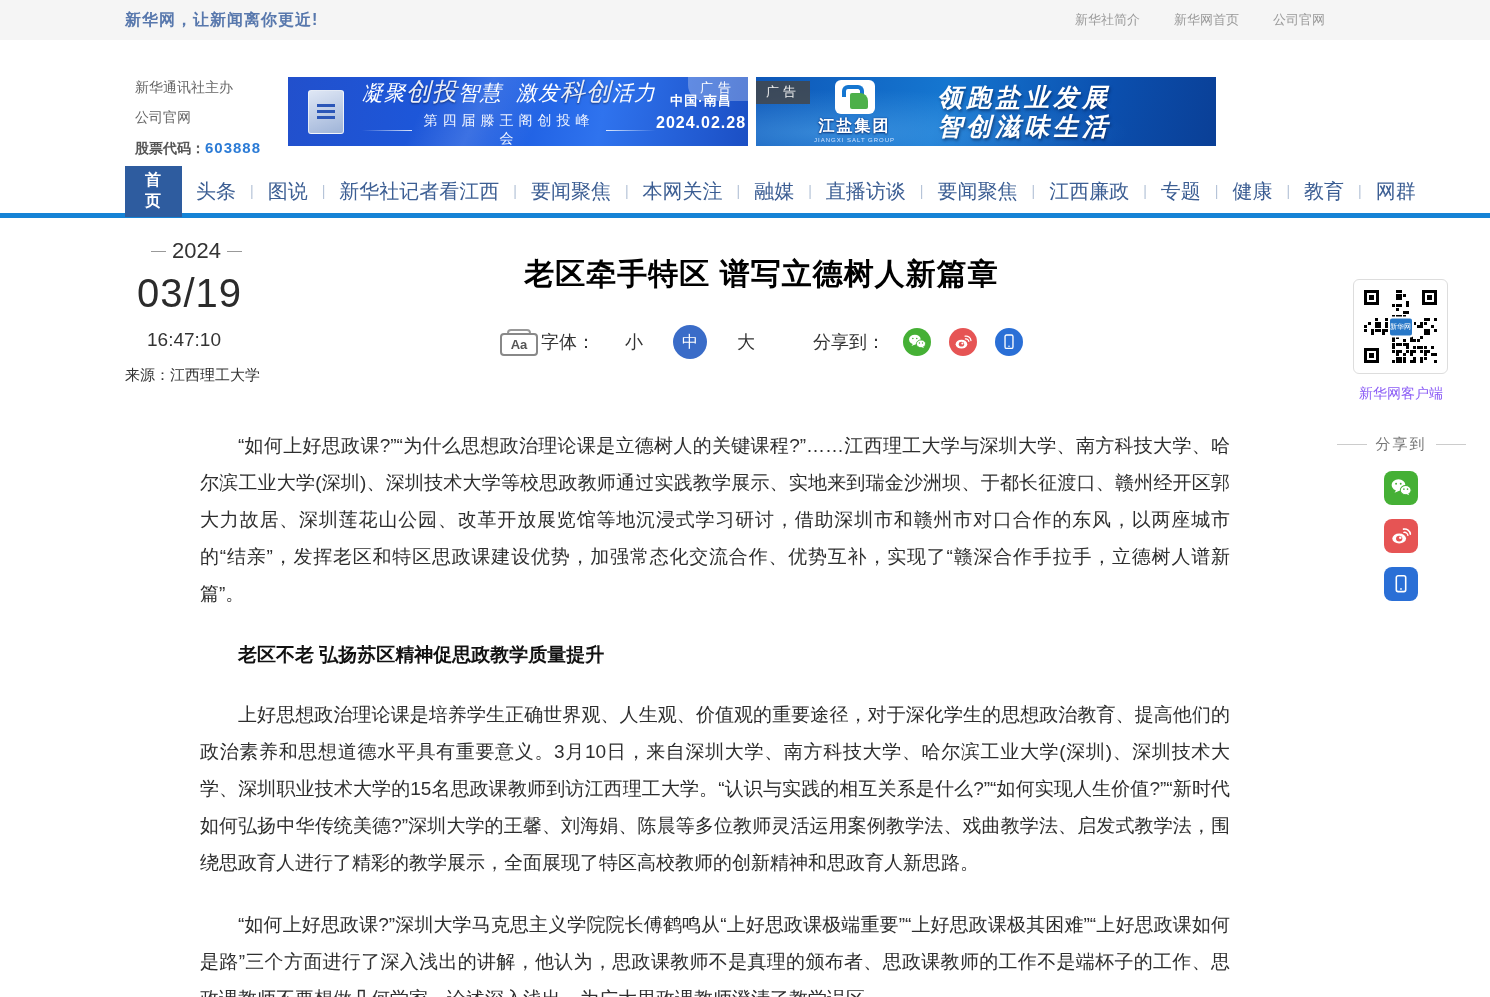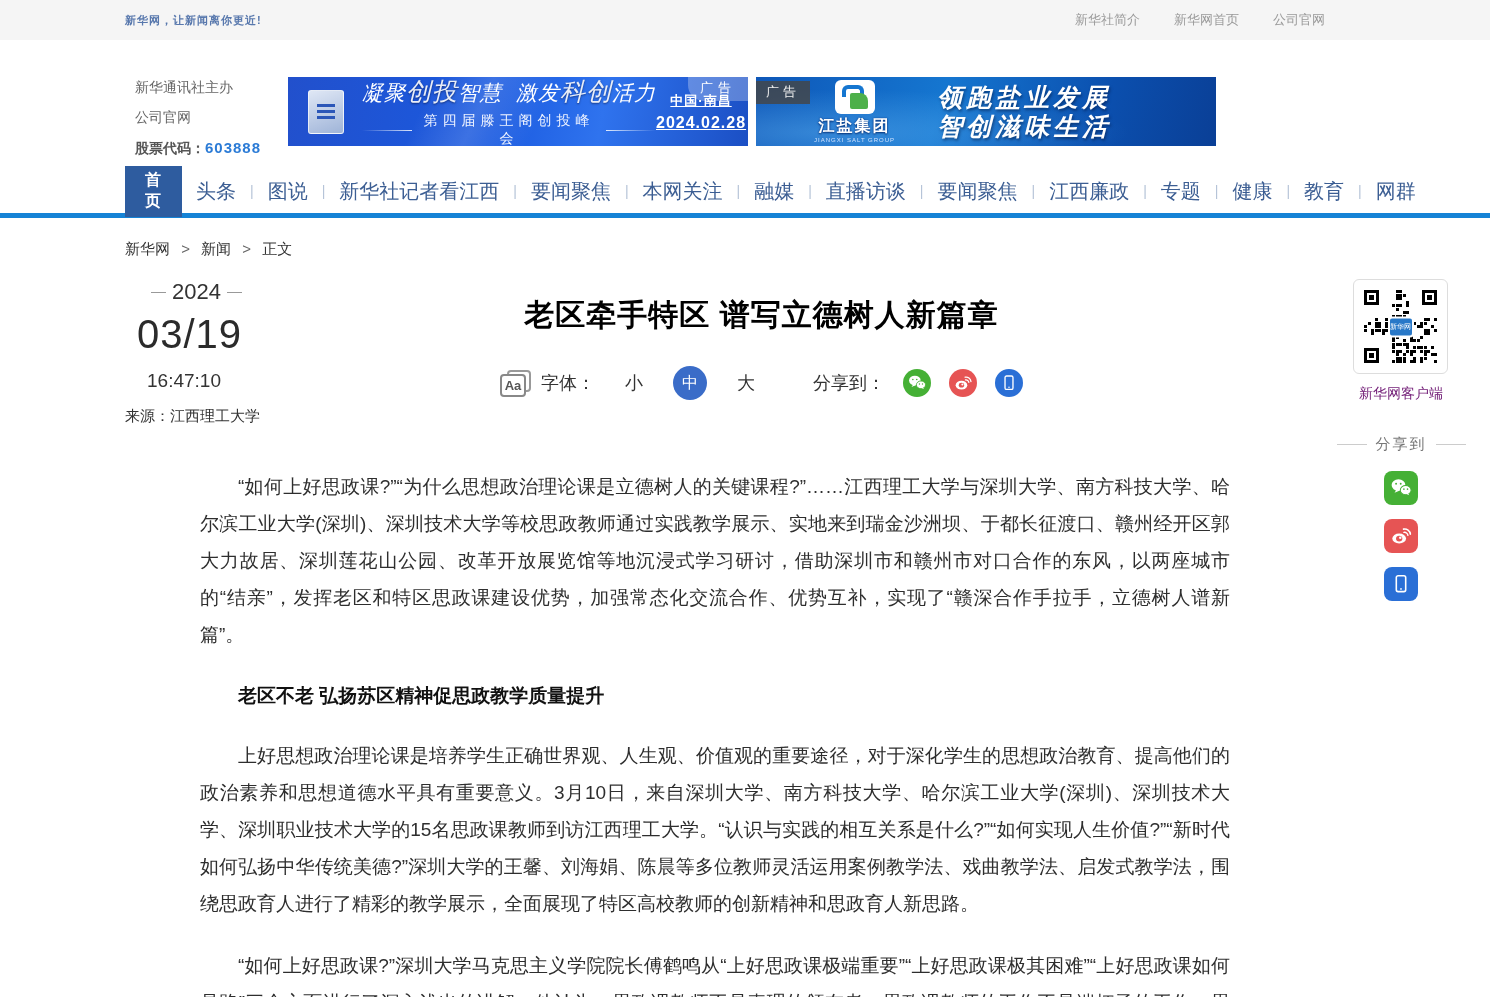--- a/index.html
+++ b/index.html
@@ -3,21 +3,21 @@
 <meta charset="utf-8">
 <style>
   * { box-sizing: border-box; margin: 0; padding: 0; }
   html,body { width:1490px; height:997px; overflow:hidden; background:#fff;
     font-family:"Liberation Sans","DejaVu Sans",sans-serif; }
 
   
   .topbar { height:40px; background:#f5f5f5; }
   .topbar-inner { width:1200px; margin-left:125px; height:100%;
     display:flex; justify-content:space-between; align-items:center; }
-  .slogan { color:#5878ad; font-size:11px; font-weight:bold; letter-spacing:1px; }
+  .slogan { color:#5878ad; font-size:16px; font-weight:bold; letter-spacing:1px; }
   .top-links { display:flex; gap:34px; }
   .top-link { color:#999; font-size:13px; cursor:pointer; }
 
   
   .header-inner { width:1200px; margin-left:125px; padding-top:30px; height:130px;
     display:flex; align-items:flex-start; }
   .logo-block { width:120px; flex-shrink:0; }
   .site-url { color:#1a66b3; font-size:12px; font-weight:bold; text-decoration:underline; letter-spacing:1px; }
   .logo-graphic { margin-top:3px; display:flex; align-items:flex-start; height:56px; position:relative; }
   .logo-n { font-size:44px; line-height:40px; font-weight:bold; color:#1464ac; font-family:"Liberation Serif",serif; }
@@ -48,21 +48,21 @@
   .b1-emblem i { display:block; width:18px; height:3px; background:#2b56b8; }
   .b1-text { margin-left:18px; text-align:center; }
   .b1-title { font-size:21px; font-weight:400; font-style:italic; color:#fff; white-space:nowrap; letter-spacing:1px; }
   .b1-title .silver { color:#e9eef8; font-size:25px; text-shadow:0 1px 2px rgba(0,0,30,.5); }
   .b1-gap { display:inline-block; width:14px; }
   .b1-sub { margin-top:4px; font-size:14px; color:#eef3ff; letter-spacing:5px;
     display:flex; align-items:center; justify-content:center; gap:8px; }
   .b1-sub::before,.b1-sub::after { content:""; width:54px; height:1px;
     background:linear-gradient(90deg,transparent,rgba(255,255,255,.85)); }
   .b1-sub::after { background:linear-gradient(90deg,rgba(255,255,255,.85),transparent); }
-  .b1-right { margin-left:auto; text-align:center; color:#fff; font-weight:bold; white-space:nowrap;text-decoration:underline; }
+  .b1-right { margin-left:auto; text-align:center; color:#fff; font-weight:bold; white-space:nowrap; }
   .b1-city { font-size:13px; letter-spacing:1px; }
   .b1-date { font-size:16px; margin-top:4px; letter-spacing:1px; }
   .ad-tag1 { position:absolute; top:0; right:0; background:rgba(255,255,255,.28); color:#fff;
     font-size:13px; padding:2px 12px 4px; border-radius:0 0 0 16px; letter-spacing:5px; }
   .banner2 { margin-left:8px;
     background:radial-gradient(ellipse at 15% 80%,rgba(120,200,255,.35),transparent 55%),
                linear-gradient(105deg,#0e57b8,#1576d0 40%,#0b4fae 75%,#0a3f96); }
   .b2-inner { position:relative; height:100%; display:flex; align-items:center; padding-left:58px; }
   .ad-tag2 { position:absolute; top:4px; left:0; background:rgba(70,70,70,.82); color:#eee;
     font-size:13px; padding:2px 10px 3px; letter-spacing:4px; }
@@ -98,21 +98,21 @@
   .year-row { display:flex; align-items:center; gap:6px; font-size:22px; color:#333; margin-left:26px; width:fit-content; }
   .year-row::before,.year-row::after { content:""; width:15px; height:1px; background:#999; }
   .big-date { font-size:40px; color:#2b2b2b; margin-left:12px; margin-top:7px; letter-spacing:1px; }
   .time { font-size:19px; color:#333; margin-left:22px; margin-top:13px; }
   .source-row { font-size:15px; color:#333; margin-top:15px; white-space:nowrap; }
   .title-col { flex:1; padding-right:95px; text-align:center; }
   .article-title { font-size:30px; font-weight:bold; color:#000; margin-top:22px; letter-spacing:1px; }
   .toolbar { margin-top:30px; display:flex; justify-content:center; align-items:center; }
   .aa-icon { position:relative; width:31px; height:27px; flex-shrink:0; }
   .aa-back { position:absolute; right:0; top:0; width:24px; height:22px; border:2px solid #999; border-radius:4px; }
-  .aa-front { position:absolute; left:0; bottom:0; width:26px; height:23px; border:2px solid #888; border-radius:4px;
+  .aa-front { position:absolute; left:0; bottom:0; width:38px; height:23px; border:2px solid #888; border-radius:4px;
     background:#fff; font-size:13px; font-weight:bold; color:#555; display:flex; align-items:center; justify-content:center; }
   .font-label { font-size:18px; color:#333; margin-left:10px; }
   .font-opt { font-size:18px; color:#333; cursor:pointer; margin-left:30px; }
   .font-opt.active { width:34px; height:34px; border-radius:50%; background:#3a6cc8; color:#fff;
     display:inline-flex; align-items:center; justify-content:center; font-size:16px; }
   .share-label { font-size:18px; color:#333; margin-left:58px; }
   .share-circle { width:28px; height:28px; border-radius:50%; margin-left:18px; cursor:pointer;
     display:inline-flex; align-items:center; justify-content:center; flex-shrink:0; }
   .bg-wechat { background:#45b035; }
   .bg-weibo  { background:#e65454; }
@@ -129,21 +129,21 @@
   .side-panel { position:absolute; top:279px; right:42px; width:95px; text-align:center; }
   .qr-box { width:95px; height:95px; background:#fff; border:1px solid #ddd; border-radius:6px; padding:10px; }
   .qr { position:relative; width:73px; height:73px; }
   .qr i { position:absolute; width:3px; height:3px; background:#000; }
   .qf { position:absolute; width:15px; height:15px; border:3px solid #000; }
   .qf::after { content:""; position:absolute; left:2px; top:2px; width:5px; height:5px; background:#000; }
   .qf.tl { left:0; top:0; } .qf.tr { right:0; top:0; } .qf.bl { left:0; bottom:0; }
   .qr-logo { position:absolute; left:50%; top:50%; transform:translate(-50%,-50%); width:26px; height:21px;
     background:#2878c8; border:2px solid #fff; border-radius:4px; color:#fff; font-size:7px;
     display:flex; align-items:center; justify-content:center; z-index:2; }
-  .app-label { margin-top:11px; font-size:14px; color:#701a75; white-space:nowrap; width:130px; margin-left:-17px; }
+  .app-label { margin-top:11px; font-size:14px; color:#8b5cf6; white-space:nowrap; width:130px; margin-left:-17px; }
   .share-head { margin-top:32px; font-size:15px; color:#777; letter-spacing:2px;
     display:flex; align-items:center; justify-content:center; gap:9px; width:160px; margin-left:-32px; }
   .share-head::before,.share-head::after { content:""; width:30px; height:1px; background:#ccc; }
   .side-icons { margin-top:17px; display:flex; flex-direction:column; align-items:center; gap:14px; }
   .side-icon { width:34px; height:34px; border-radius:8px; cursor:pointer;
     display:flex; align-items:center; justify-content:center; }
   .side-icon svg { width:26px; height:26px; }
 </style>
 </head>
 <body>
@@ -233,27 +233,20 @@
     <span class="nav-sep">|</span>
   <span class="nav-item">健康</span>
     <span class="nav-sep">|</span>
   <span class="nav-item">教育</span>
     <span class="nav-sep">|</span>
   <span class="nav-item">网群</span>
 </div>
 <div class="blue-line"></div>
 
 <div class="content">
-  <div class="breadcrumb">
-    <span class="crumb">新华网</span>
-    <span class="crumb-sep">&gt;</span>
-    <span class="crumb">新闻</span>
-    <span class="crumb-sep">&gt;</span>
-    <span class="crumb current">正文</span>
-  </div>
 
   <div class="article-head">
     <div class="date-col">
       <div class="year-row">2024</div>
       <div class="big-date">03/19</div>
       <div class="time">16:47:10</div>
       <div class="source-row">
         <span>来源：</span><span>江西理工大学</span>
       </div>
     </div>

